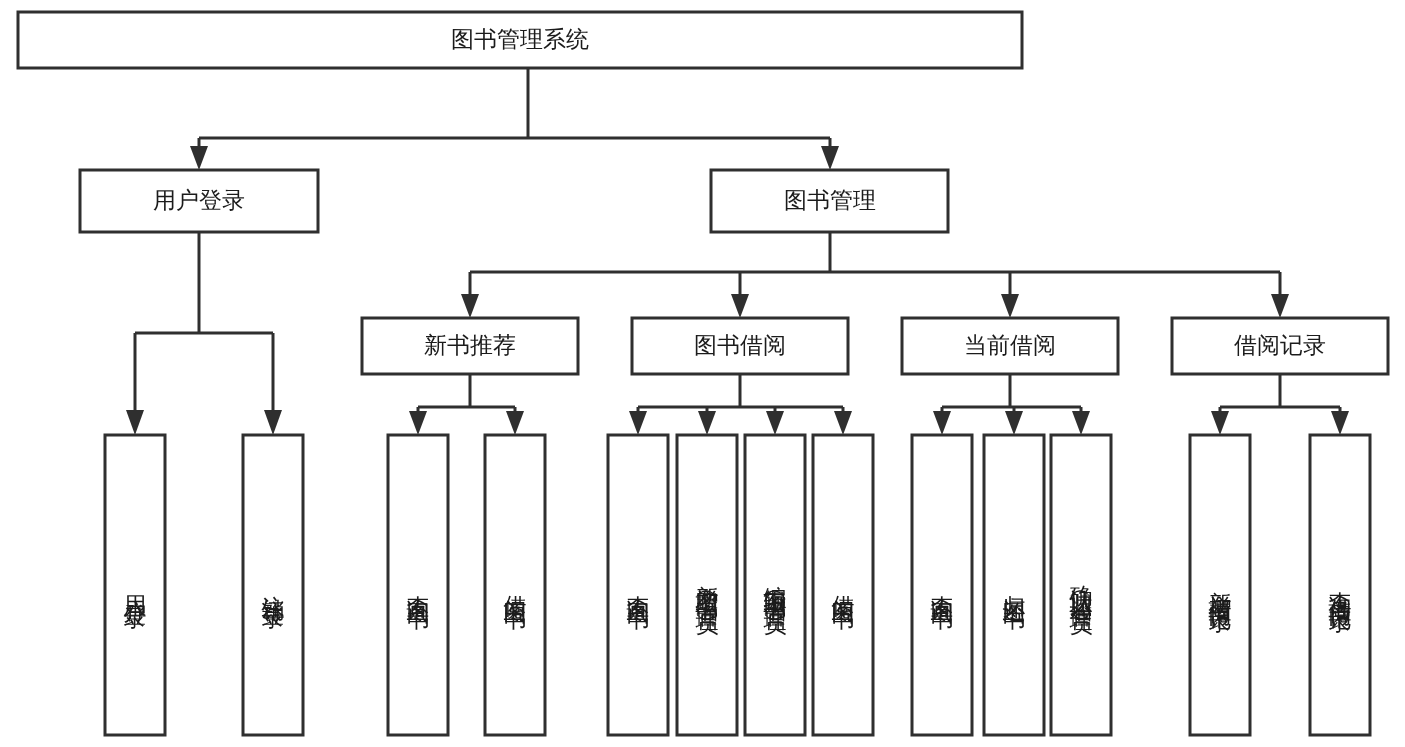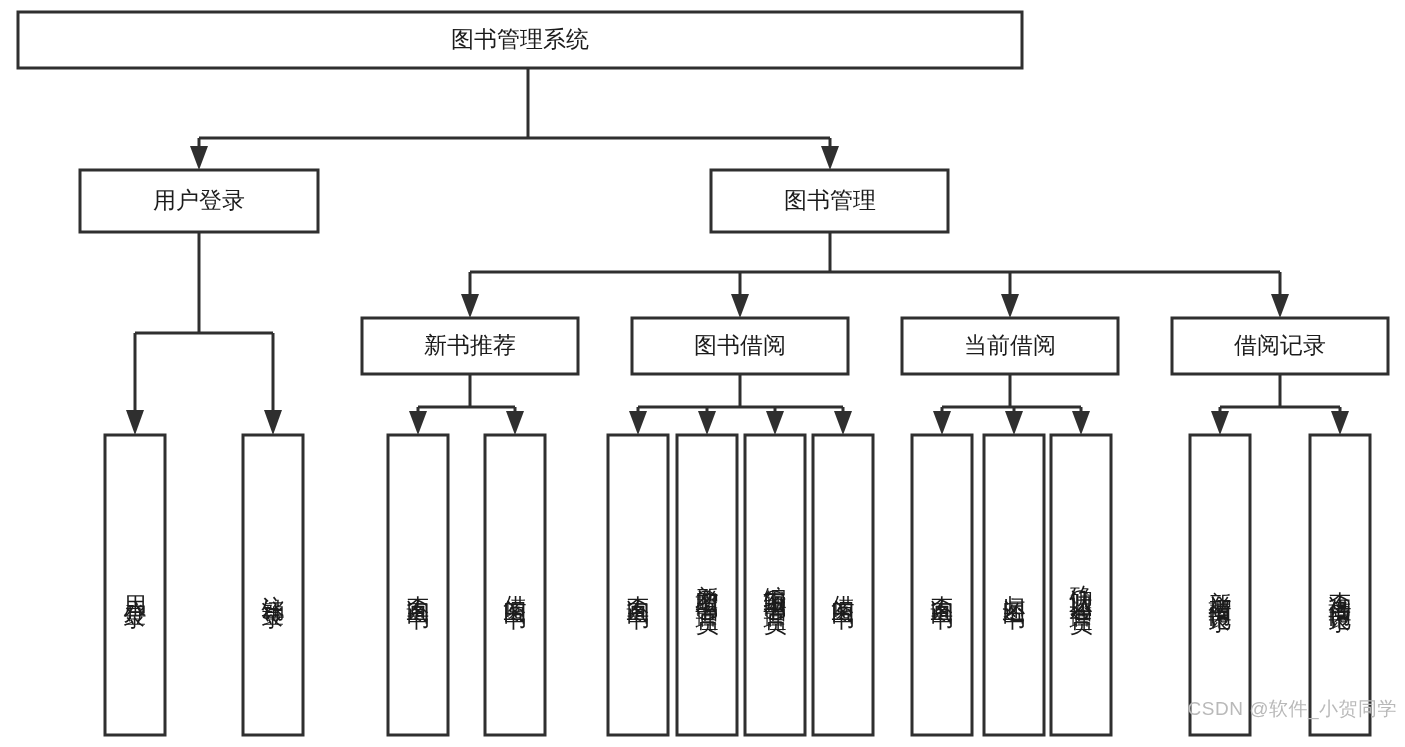--- a/index.html
+++ b/index.html
@@ -219,15 +219,14 @@
   <div class="node-label-v" style="left:912px; top:435px; width:60px; height:300px;">查询图书</div>
 
   <div class="node-label-v" style="left:984px; top:435px; width:60px; height:300px;">归还图书</div>
 
   <div class="node-label-v" style="left:1051px; top:435px; width:60px; height:300px;">确认归还（管理员）</div>
 
   <div class="node-label-v" style="left:1190px; top:435px; width:60px; height:300px;">新增借阅记录</div>
 
   <div class="node-label-v" style="left:1310px; top:435px; width:60px; height:300px;">查询借阅记录</div>
 
-  <div class="watermark">CSDN @软件_小贺同学</div>
 
 </div>
 
 </body></html>

